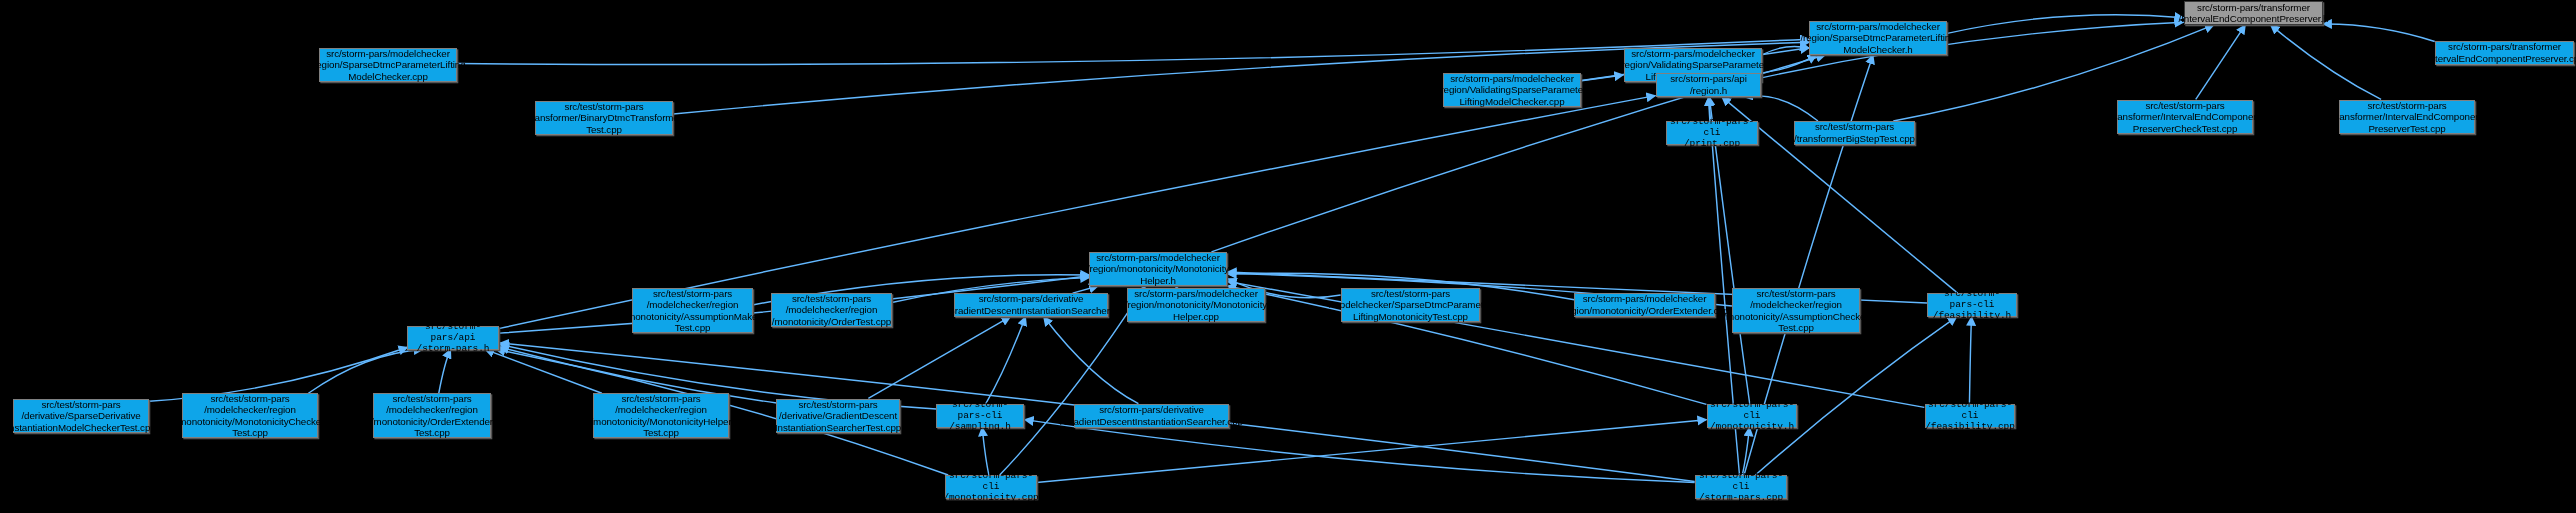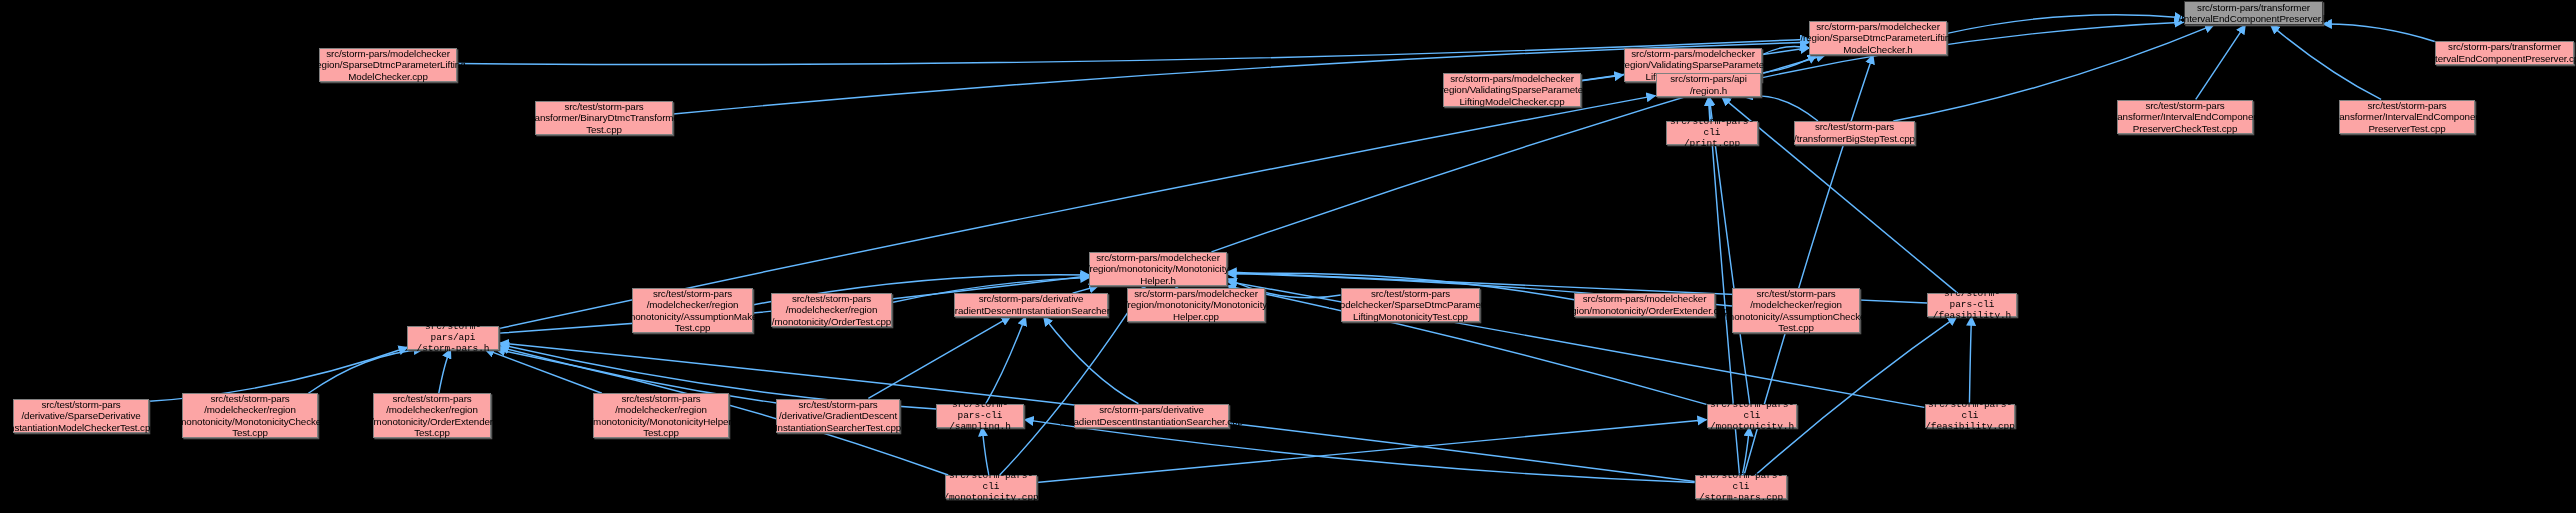--- a/index.html
+++ b/index.html
@@ -7,21 +7,21 @@
     position:relative;
     width:2576px;height:513px;
     background:#000;
     font-family:"Liberation Sans","DejaVu Sans",sans-serif;
     overflow:hidden;
   }
   #edges{position:absolute;left:0;top:0;width:2576px;height:513px;}
   .node{
     position:absolute;
     box-sizing:border-box;
-    background:#fca5a5;
+    background:#0ea5e9;
     border:0.7px solid #808080;
     box-shadow:1.3px 1.3px 0 0 #555;
     color:#000;
     font-size:9.8px;
     line-height:11.5px;
     text-align:center;
     display:flex;
     align-items:center;
     justify-content:center;
     white-space:pre-line;

